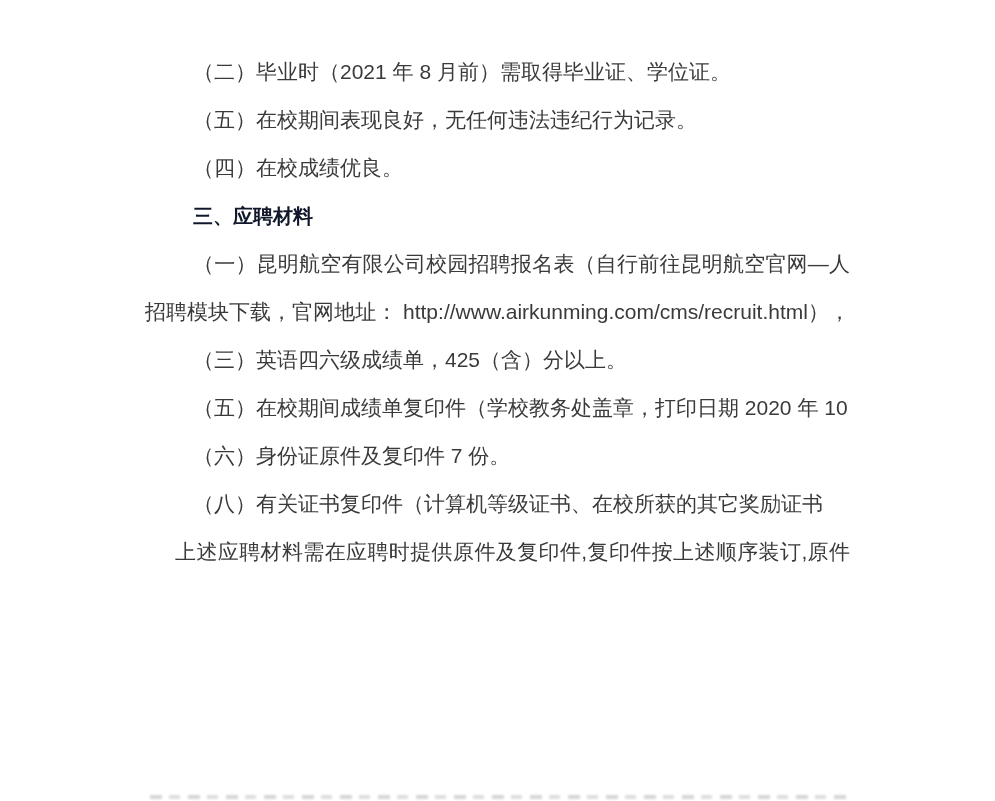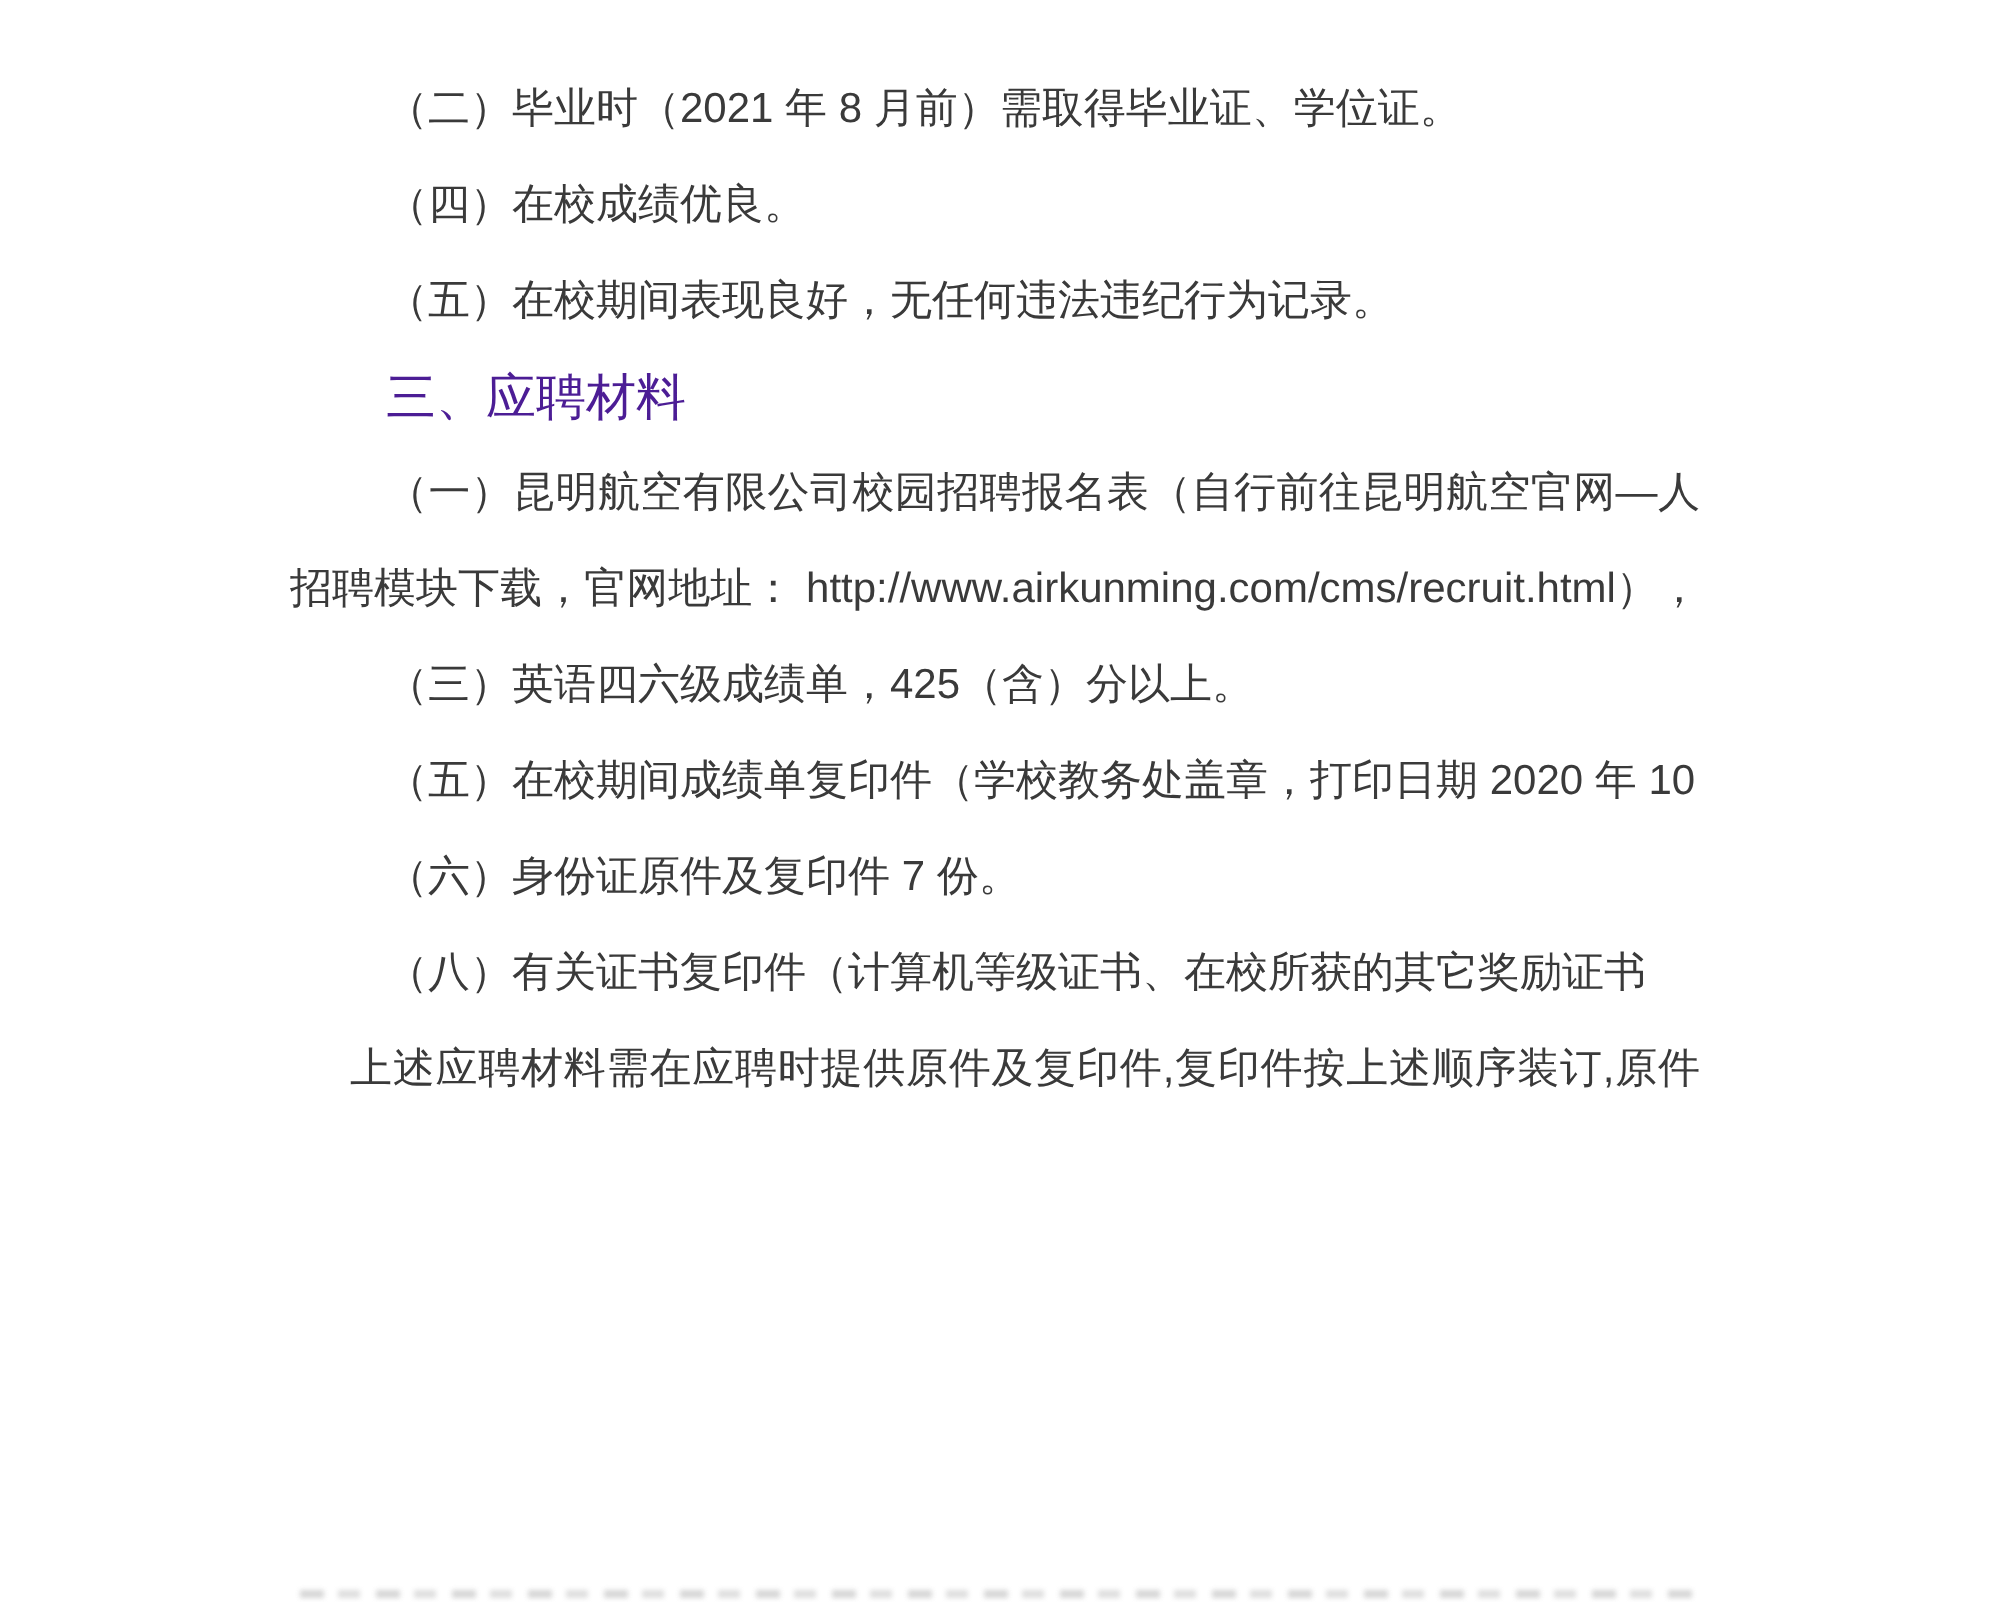--- a/index.html
+++ b/index.html
@@ -13,41 +13,41 @@
   }
   .page {
     position: relative;
     width: 995px;
     height: 801px;
     background: #ffffff;
   }
   .doc {
     position: absolute;
     left: 145px;
-    top: 31px;
+    top: 48px;
     width: 705px;
     color: #3a3a3a;
     font-size: 21px;
   }
   .line {
     height: 48px;
     line-height: 48px;
     white-space: normal;
     overflow: hidden;
   }
   .indent { text-indent: 48px; }
   .indent-sm { text-indent: 30px; }
   .stretch {
     text-align: justify;
     text-align-last: justify;
   }
   .heading {
-    font-weight: normal;
-    color: #4c1d95;
-    font-size: 25px;
+    font-weight: bold;
+    color: #0f172a;
+    font-size: 20px;
   }
   
   .cut-smudge {
     position: absolute;
     left: 150px;
     top: 795px;
     width: 700px;
     height: 4px;
     background: repeating-linear-gradient(90deg,
       #c9c9c9 0px, #c9c9c9 12px,
@@ -58,22 +58,22 @@
     opacity: 0.75;
   }
 </style>
 </head>
 <body>
 
 <div class="page">
   <div class="doc">
 
     <div class="line indent">（二）毕业时（2021 年 8 月前）需取得毕业证、学位证。</div>
+    <div class="line indent">（五）在校期间表现良好，无任何违法违纪行为记录。</div>
     <div class="line indent">（四）在校成绩优良。</div>
-    <div class="line indent">（五）在校期间表现良好，无任何违法违纪行为记录。</div>
 
     <div class="line indent heading">三、应聘材料</div>
 
     <div class="line indent stretch">（一）昆明航空有限公司校园招聘报名表（自行前往昆明航空官网—人才招聘—校园</div>
     <div class="line stretch">招聘模块下载，官网地址： http://www.airkunming.com/cms/recruit.html），报名表</div>
 
     <div class="line indent">（三）英语四六级成绩单，425（含）分以上。</div>
     <div class="line indent">（五）在校期间成绩单复印件（学校教务处盖章，打印日期 2020 年 10 月）。</div>
     <div class="line indent">（六）身份证原件及复印件 7 份。</div>
     <div class="line indent">（八）有关证书复印件（计算机等级证书、在校所获的其它奖励证书等）。</div>

